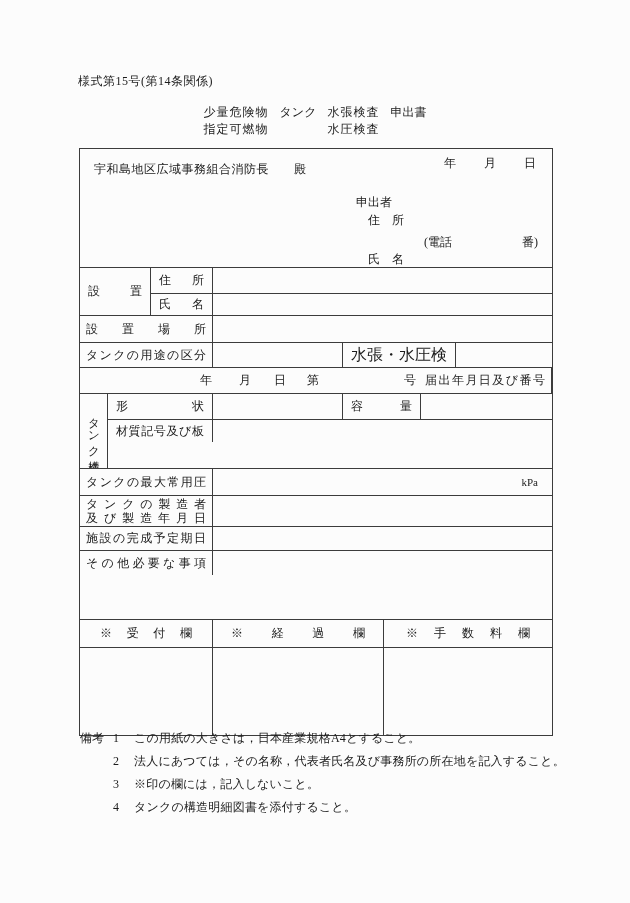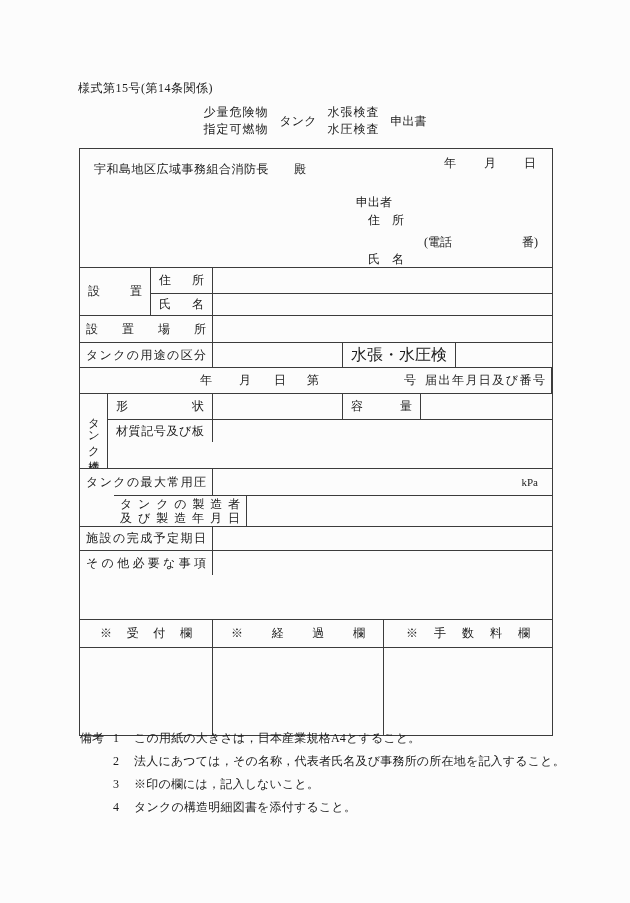--- a/index.html
+++ b/index.html
@@ -7,26 +7,26 @@
     width:630px; height:903px;
     background:#fcfcfc;
     font-family:"Liberation Serif","DejaVu Serif",serif;
     color:#1b1b1b;
     font-size:12px;
     -webkit-font-smoothing:antialiased;
   }
   .page { position:relative; width:630px; height:903px; overflow:hidden; }
 
   
-  .form-number { position:absolute; left:78px; top:80px; letter-spacing:0.5px; }
+  .form-number { position:absolute; left:78px; top:73px; letter-spacing:0.5px; }
 
   
   .title-block {
     position:absolute; left:0; top:104px; width:630px;
-    display:flex; justify-content:center; align-items:center; gap:11px;
+    display:flex; justify-content:center; align-items:flex-start; gap:11px;
   }
   .tcol { display:flex; flex-direction:column; line-height:17px; letter-spacing:1px; }
 
   
   .form-box {
     position:absolute; left:79px; top:148px; width:474px;
     border:1px solid #3c3c3c;
     box-sizing:border-box;
   }
 
@@ -49,21 +49,21 @@
   .lab { padding:0 6px; }
   .lab2 { padding:0 8px; }
 
   .h48 { height:48px; } .lh48 { line-height:46px; }
   .h27 { height:27px; } .lh27 { line-height:26px; }
   .h26 { height:26px; } .lh26 { line-height:25px; }
   .h25 { height:25px; } .lh25 { line-height:24px; }
   .h24 { height:24px;justify-content:center; } .lh24 { line-height:23px; }
   .h23 { height:23px; } .lh23 { line-height:22px; }
   .h22 { height:22px; } .lh22 { line-height:21px; }
-  .h31 { height:31px;margin-left:34px; }
+  .h31 { height:31px; }
   .h75 { height:75px; }
   .h28 { height:28px;margin-top:44px; } .lh28 { line-height:27px; }
   .h88 { height:88px; }
 
   .w28 { width:28px; } .w62 { width:62px; } .w71 { width:71px; }
   .w78 { width:78px; } .w105 { width:105px; } .w113 { width:113px; }
   .w130 { width:130px; } .w133 { width:133px; } .w171 { width:171px; }
 
   .subcol { display:flex; flex-direction:column; flex:1; }
   .subrow { display:flex; box-sizing:border-box; }

